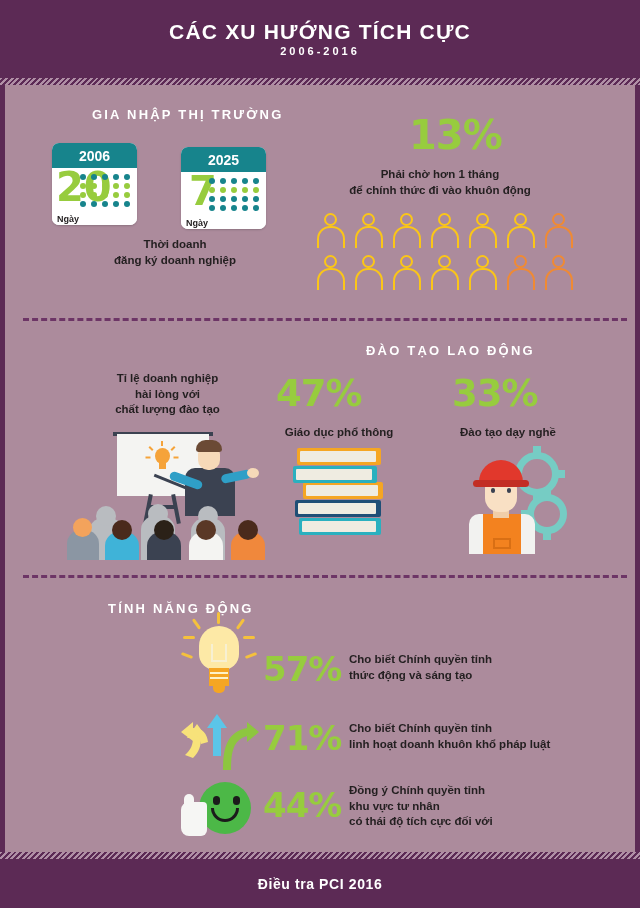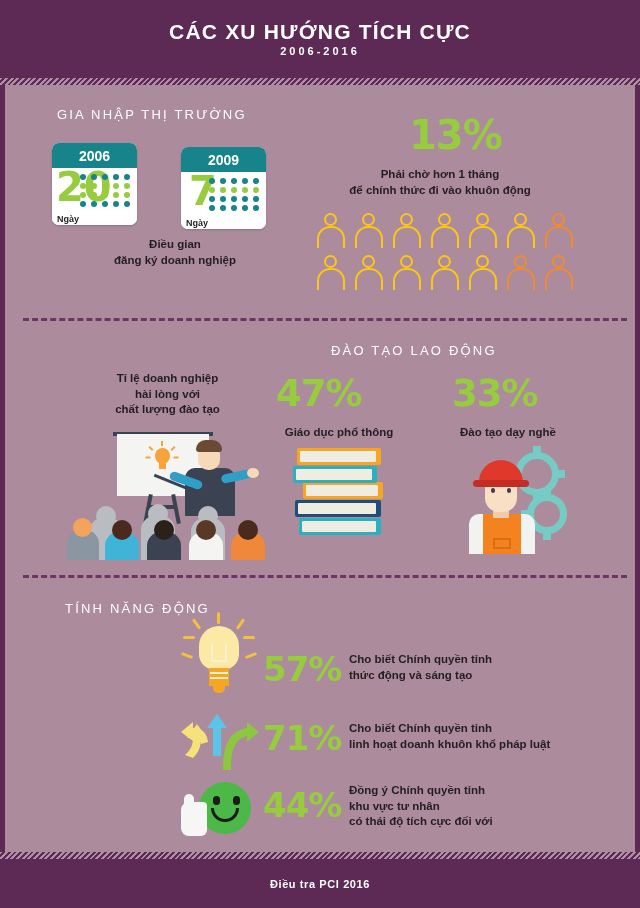--- a/index.html
+++ b/index.html
@@ -43,26 +43,27 @@
     border-left:5px solid #5c2a55;
     border-right:5px solid #5c2a55;
     box-sizing:border-box;
   }
 
   
   .footer{
     position:absolute;left:0;top:859px;width:640px;height:49px;
     background:#5c2a55;display:flex;align-items:center;justify-content:center;
   }
-  .footer-text{color:#ffffff;font-size:11px;font-weight:bold;letter-spacing:.6px;}
+  .footer-text{color:#ffffff;font-size:14px;font-weight:bold;letter-spacing:.6px;}
 
   
   .sec-head{
-    position:absolute;color:#ffffff;font-size:13px;font-weight:normal;letter-spacing:2.2px;
+    position:absolute;color:#ffffff;font-size:13px;font-weight:bold;letter-spacing:2.2px;
     white-space:nowrap;
+    margin-left:35px;
   }
   .pct{
     color:#97cc3e;font-weight:bold;letter-spacing:-1px;line-height:1;
     font-family:"DejaVu Sans", sans-serif;
   }
   .dark-txt{color:#231f20;font-weight:bold;line-height:1.35;}
   .divider{
     position:absolute;left:18px;width:604px;height:0;
     border-top:3px dashed #6d3566;
   }
@@ -212,21 +213,21 @@
           <span class="dot d-teal"></span>
             <span class="dot d-teal"></span>
             <span class="dot d-teal"></span>
             <span class="dot d-teal"></span>
             <span class="dot d-teal"></span>
         </div>
       </div>
     </div>
 
     <div class="cal" style="left:176px;top:62px;">
-      <div class="cal-top">2009</div>
+      <div class="cal-top">2025</div>
       <div class="cal-body">
         <div class="cal-num one">7</div>
         <div class="cal-day">Ngày</div>
         <div class="dots">
           <span class="dot d-teal"></span>
             <span class="dot d-teal"></span>
             <span class="dot d-teal"></span>
             <span class="dot d-teal"></span>
             <span class="dot d-teal"></span>
           <span class="dot d-green"></span>
@@ -242,21 +243,21 @@
           <span class="dot d-teal"></span>
             <span class="dot d-teal"></span>
             <span class="dot d-teal"></span>
             <span class="dot d-teal"></span>
             <span class="dot d-teal"></span>
         </div>
       </div>
     </div>
 
     <div class="cal-caption dark-txt" style="left:75px;top:152px;width:190px;">
-      <div>Điều gian</div>
+      <div>Thời doanh</div>
       <div>đăng ký doanh nghiệp</div>
     </div>
 
     <div class="pct" style="position:absolute;left:404px;top:30px;font-size:40px;">13%</div>
     <div class="dark-txt" style="position:absolute;left:295px;top:82px;width:280px;text-align:center;font-size:11.5px;">
       <div>Phải chờ hơn 1 tháng</div>
       <div>để chính thức đi vào khuôn động</div>
     </div>
 
     <div class="people" style="left:312px;top:128px;">
@@ -412,21 +413,21 @@
       <div class="w-neck"></div>
       <div class="w-face"></div>
       <div class="w-eye" style="left:36px;"></div>
       <div class="w-eye" style="left:52px;"></div>
       <div class="w-helmet"></div>
       <div class="w-brim"></div>
     </div>
 
     <div class="divider" style="top:490px;"></div>
 
-    <div class="sec-head" style="left:60px;top:516px;text-align:right;">TÍNH NĂNG ĐỘNG</div>
+    <div class="sec-head" style="left:68px;top:516px;text-align:right;">TÍNH NĂNG ĐỘNG</div>
 
     <div class="bigbulb" style="top:527px;">
       <div class="bbray" style="left:44px;top:0px;width:3px;height:12px;"></div>
       <div class="bbray" style="left:22px;top:6px;width:3px;height:12px;transform:rotate(-35deg);"></div>
       <div class="bbray" style="left:66px;top:6px;width:3px;height:12px;transform:rotate(35deg);"></div>
       <div class="bbray" style="left:10px;top:24px;width:12px;height:3px;"></div>
       <div class="bbray" style="left:70px;top:24px;width:12px;height:3px;"></div>
       <div class="bbray" style="left:8px;top:42px;width:12px;height:3px;transform:rotate(20deg);"></div>
       <div class="bbray" style="left:72px;top:42px;width:12px;height:3px;transform:rotate(-20deg);"></div>
       <div class="bb-glass"></div>

